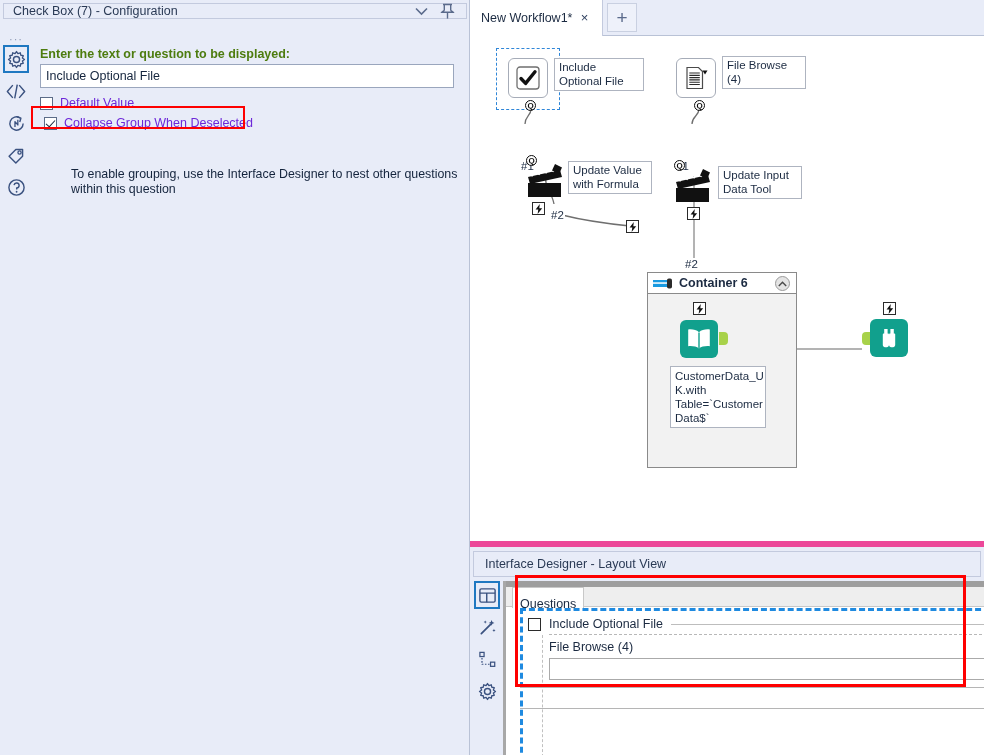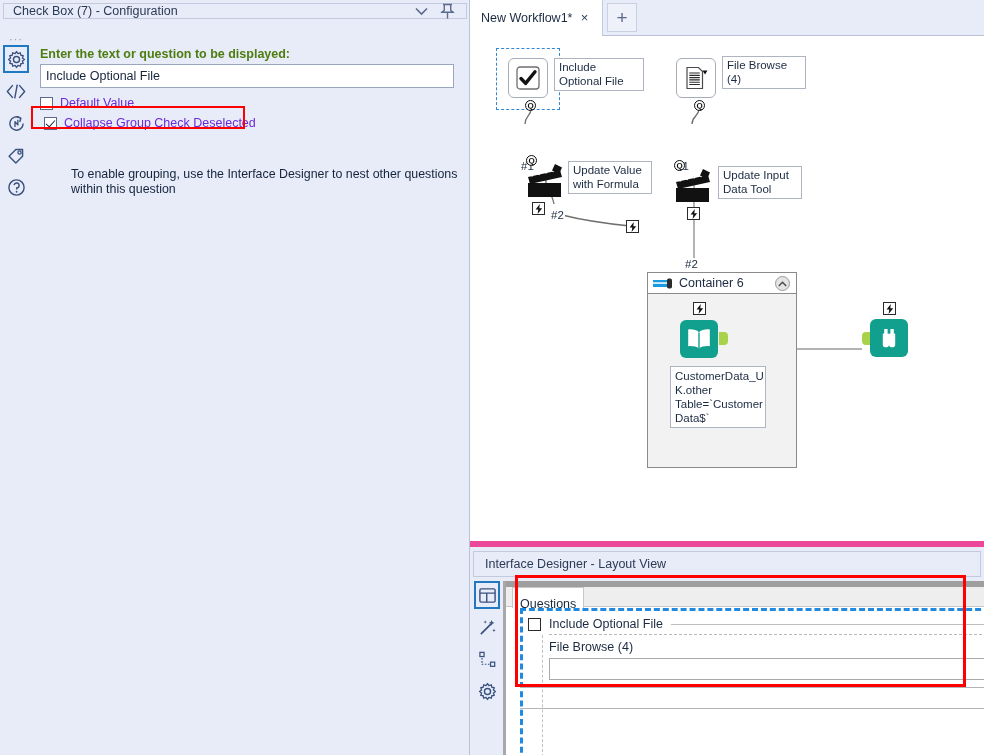--- a/index.html
+++ b/index.html
@@ -161,21 +161,21 @@
     position: absolute; left: 647px; left: 177px; top: 236px;
     width: 150px; height: 196px;
     background: #f2f2f2; border: 1px solid #8a8a8a;
   }
   #container6-head {
     position: absolute; left: 0; top: 0; width: 148px; height: 21px;
     background: #ffffff; border-bottom: 1px solid #8a8a8a;
     display: flex; align-items: center;
   }
   #c6-toggleicon { margin-left: 5px; width: 19px; height: 11px; flex: none; }
-  #c6-title { margin-left: 7px; font-size: 12.5px; color: #1b2a41; font-weight: normal; }
+  #c6-title { margin-left: 7px; font-size: 12.5px; color: #1b2a41; font-weight: bold; }
   #c6-collapse {
     position: absolute; right: 6px; top: 3px; width: 15px; height: 15px;
     border-radius: 50%; background: #e4e4e4; border: 1px solid #9a9a9a;
     display: flex; align-items: center; justify-content: center;
     color: #4a4a4a;
   }
   .greentool {
     position: absolute; width: 38px; height: 38px;
     background: #11a08d; border-radius: 6px;
     display: flex; align-items: center; justify-content: center;
@@ -326,21 +326,21 @@
 
       <input id="q-input" type="text" value="Include Optional File" style="">
 
       <div class="cfg-check-row" id="row-default">
         <span class="cbx"></span>
         <span class="cbx-label">Default Value</span>
       </div>
 
       <div class="cfg-check-row" id="row-collapse">
         <span class="cbx checked"></span>
-        <span class="cbx-label">Collapse Group Check Deselected</span>
+        <span class="cbx-label">Collapse Group When Deselected</span>
       </div>
 
       <div id="q-hint">To enable grouping, use the Interface Designer to nest other questions within this question</div>
     </div>
 
     <div id="collapse-highlight"></div>
   </div>
 
   <div id="right">
 
@@ -459,21 +459,21 @@
           <svg width="26" height="24" viewBox="0 0 26 24">
             <path d="M13 5.2 C10.4 2.6 6.2 2.0 2.2 2.4 V19.2 C6.2 18.8 10.4 19.4 13 21.6 Z" fill="#fff"></path>
             <path d="M13 5.2 C15.6 2.6 19.8 2.0 23.8 2.4 V19.2 C19.8 18.8 15.6 19.4 13 21.6 Z" fill="#fff"></path>
             <path d="M13 5.4 V21.4" stroke="#11a08d" stroke-width="1.4"></path>
           </svg>
         </div>
         <div class="port-out" style="left:71px; top:59px;"></div>
 
         <div class="anno" style="left:22px; top:93px; width:96px; line-height:14px;">
           <div>CustomerData_U</div>
-          <div>K.other</div>
+          <div>K.with</div>
           <div>Table=`Customer</div>
           <div>Data$`</div>
         </div>
       </div>
 
       <div class="tool" style="left:400px; top:283px;">
         <div class="port-bolt" style="left:13px; top:-17px;">
           <svg width="8" height="10" viewBox="0 0 8 10">
               <path d="M4.8 0 L0.6 5.6 H3.3 L2.6 10 L7.2 4.2 H4.3 Z" fill="#111"></path>
             </svg>

